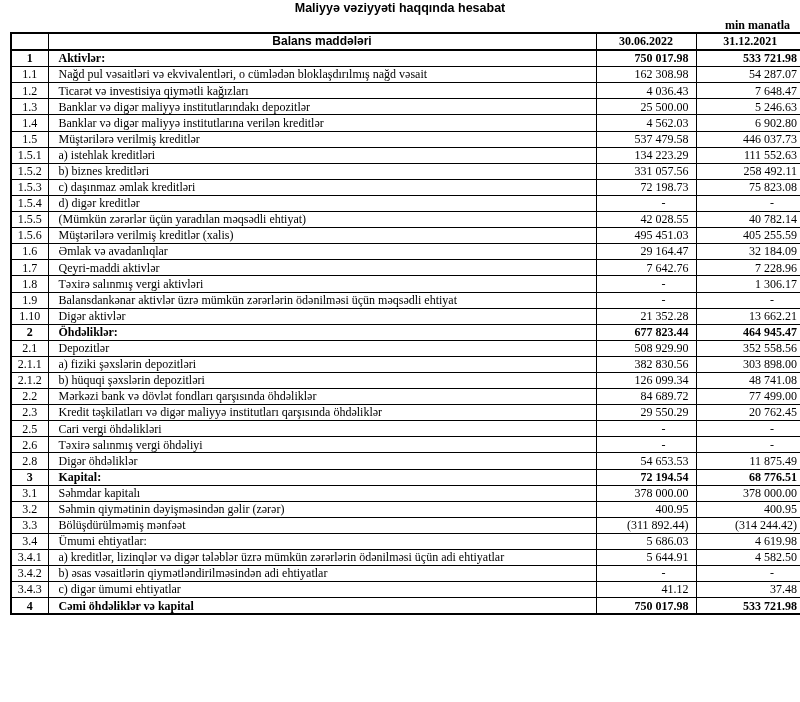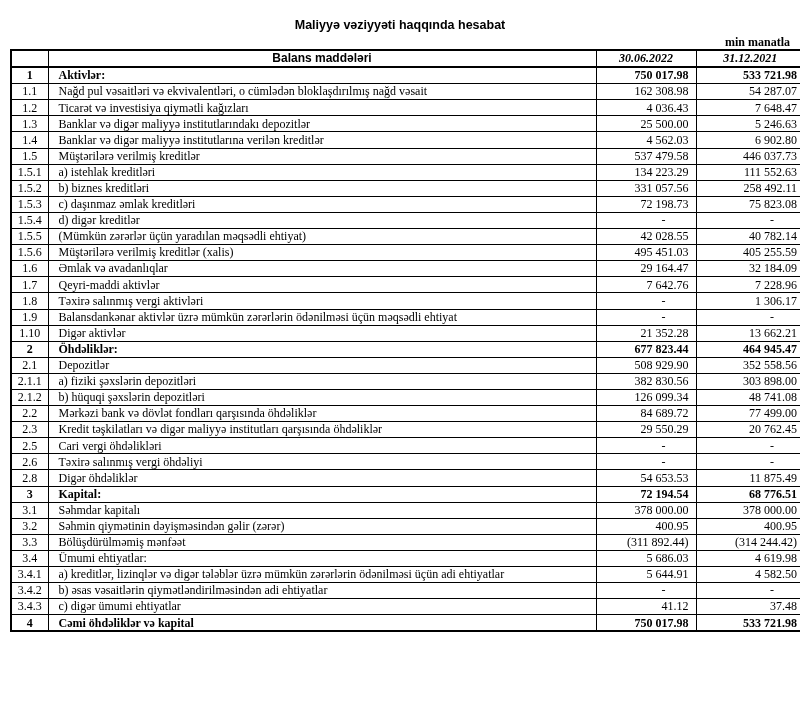--- a/index.html
+++ b/index.html
@@ -2,41 +2,41 @@
 <html><head>
 <meta charset="utf-8">
 <style>
   html,body{margin:0;padding:0;background:#fff;}
   .page{
     width:800px;height:702px;background:#fff;overflow:hidden;
     font-family:"Liberation Serif", serif;color:#000;box-sizing:border-box;
   }
   .title{
     text-align:center;font-family:"Liberation Sans", sans-serif;
-    font-weight:bold;font-size:12.5px;padding-top:18px;height:17px;
+    font-weight:bold;font-size:12.5px;padding-top:1px;height:17px;
   }
   .unit-note{
     text-align:right;font-weight:bold;font-size:12px;
     padding-right:10px;height:14px;font-family:"Liberation Serif", serif;
   }
   table.balance{
     border-collapse:collapse;table-layout:fixed;
     margin-left:10px;width:794px;font-size:12px;
     border:2px solid #000;
   }
   .balance td,.balance th{
     border:1px solid #000;height:15.1px;padding:0 2px;
     line-height:1.05;overflow:hidden;white-space:nowrap;
     font-weight:normal;vertical-align:middle;
   }
   .balance thead th{
     font-family:"Liberation Sans", sans-serif;
     font-weight:bold;text-align:center;border-bottom:2px solid #000;
   }
-  .balance thead th.date{font-family:"Liberation Serif", serif;font-style:italic;}
+  .balance thead th.date{font-family:"Liberation Serif", serif;}
   td.c{text-align:center;}
   td.l{text-align:left;padding-left:10px;}
   td.r{text-align:right;padding-right:7px;}
   td.dash{padding-right:30px;}
   tr.b td{font-weight:bold;}
 </style>
 </head>
 <body>
 
 <div class="page">

